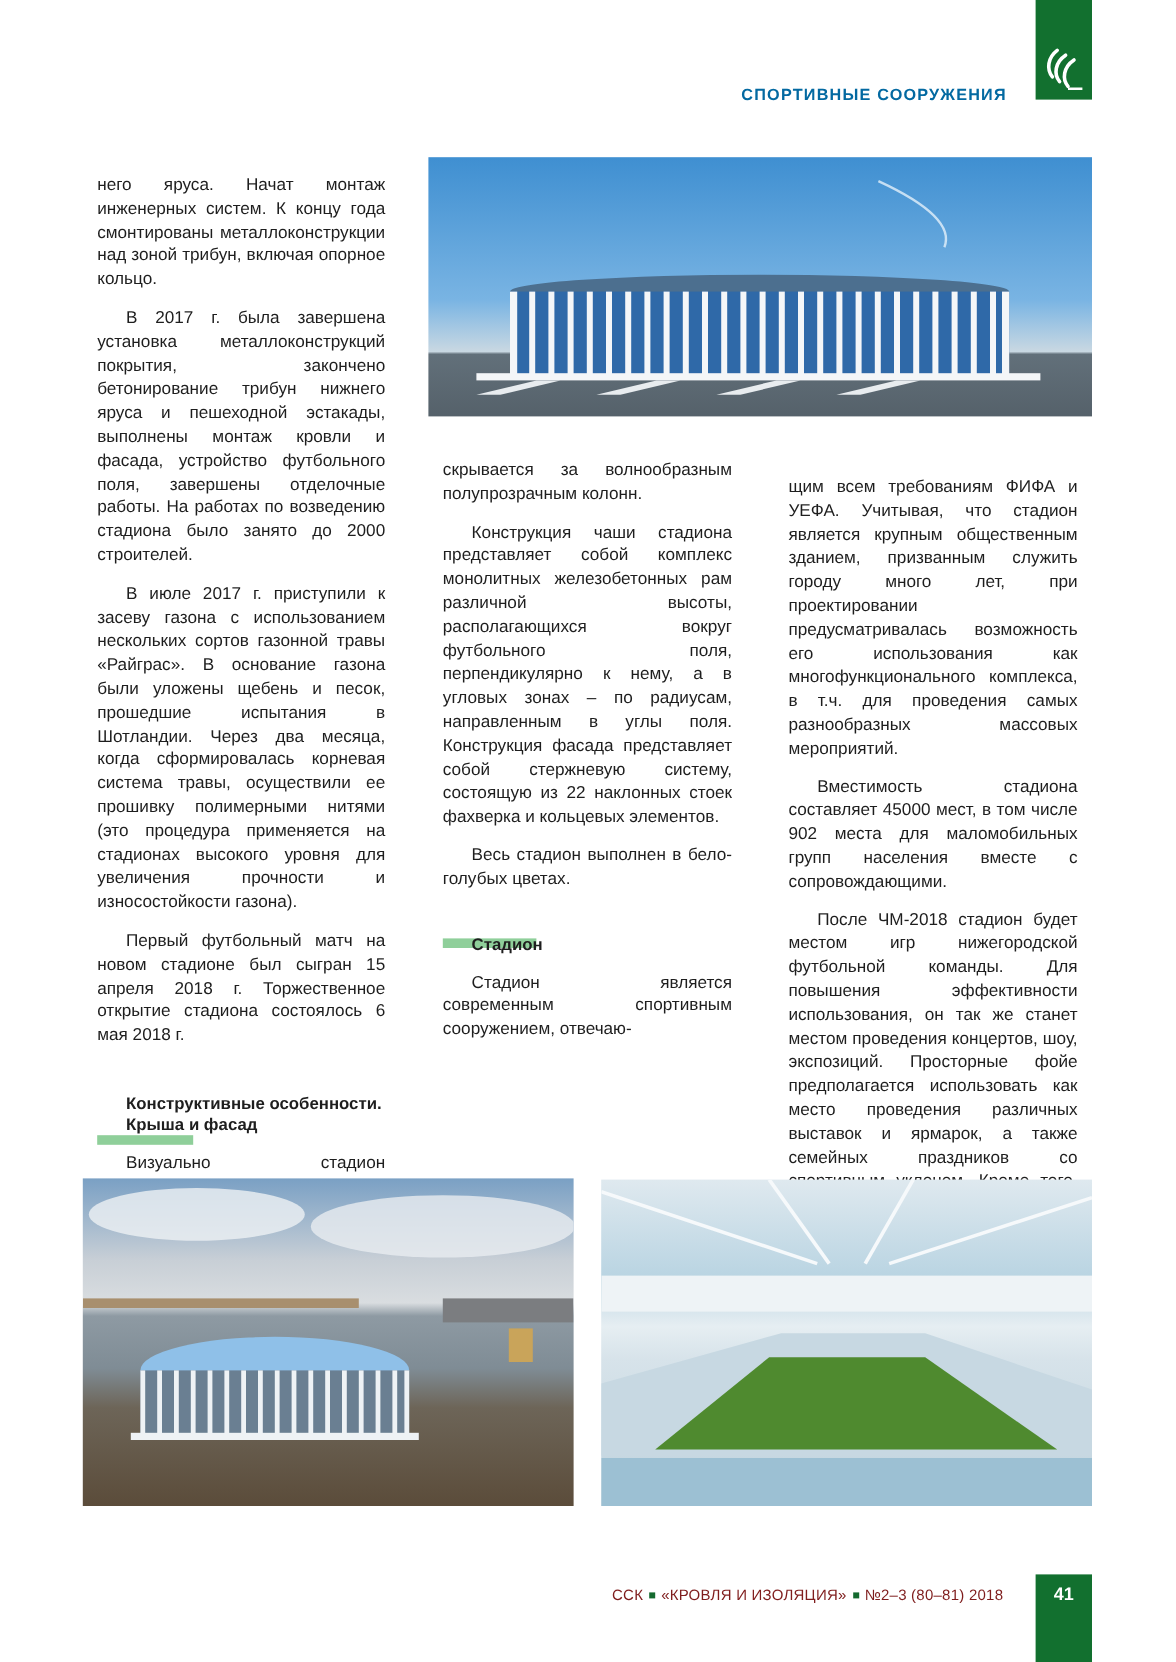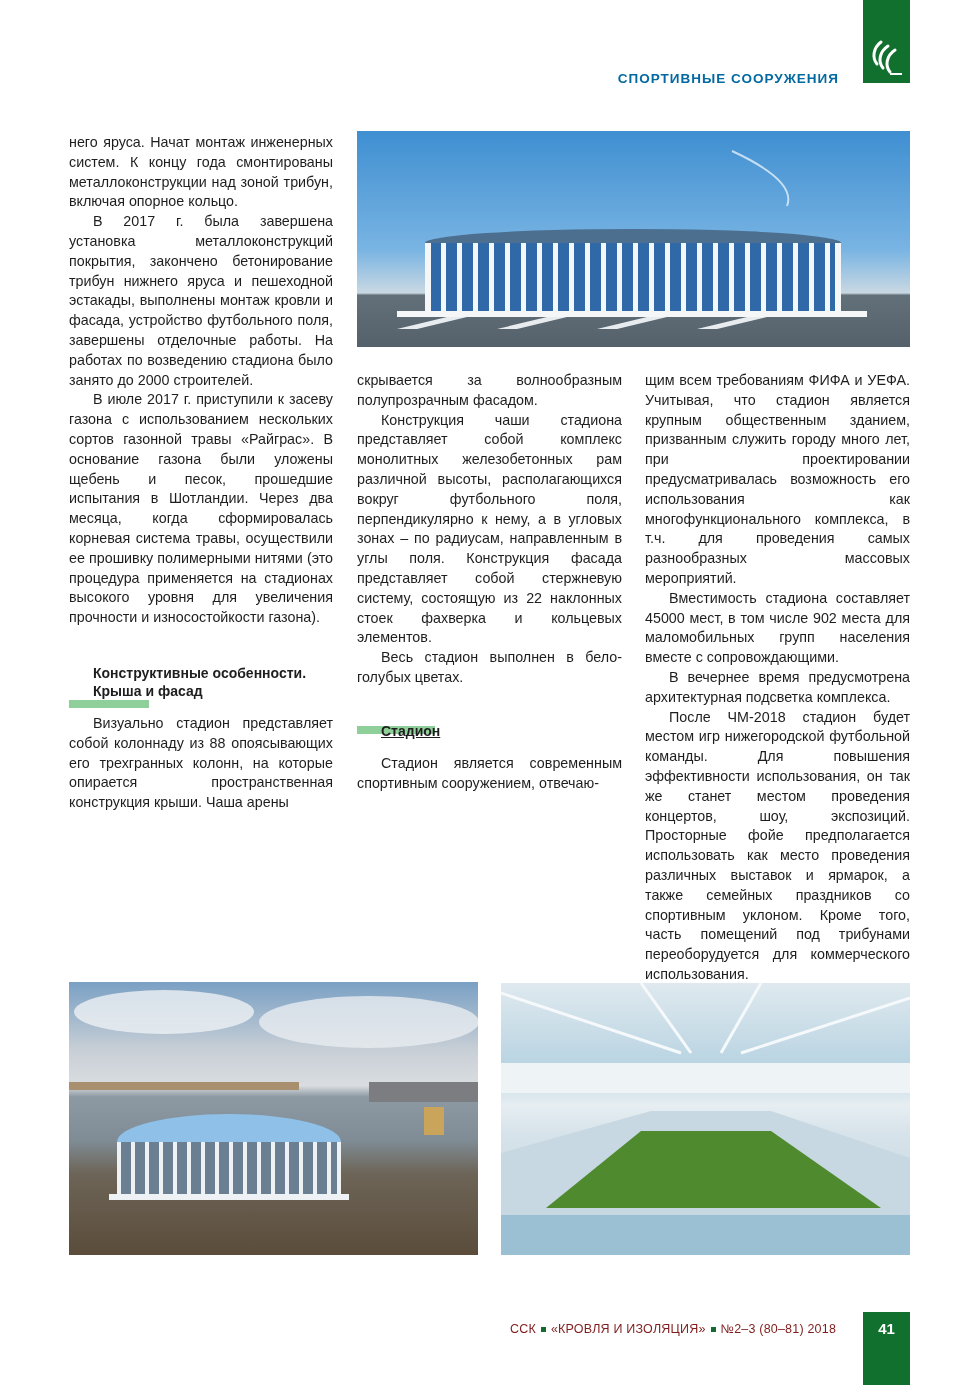--- a/index.html
+++ b/index.html
@@ -1,31 +1,31 @@
 <!DOCTYPE html>
 <html><head>
 <meta charset="utf-8">
 <style>
   html,body{margin:0;padding:0;background:#fff;}
   body{width:980px;height:1385px;position:relative;overflow:hidden;font-family:"Liberation Sans",sans-serif;color:#1e1e1e;}
   .tab-top{position:absolute;left:863px;top:0;width:47px;height:83px;background:#12702f;}
   .tab-top svg{position:absolute;left:6px;top:38px;}
   .section-title{position:absolute;right:141px;top:71px;font-size:13.5px;font-weight:bold;color:#0369a1;letter-spacing:1px;white-space:nowrap;}
   .col{position:absolute;font-size:14.3px;line-height:19.8px;text-align:justify;}
-  .col p{margin:0;text-indent:24px;}
+  .col p{margin:12px;text-indent:24px;}
   .col p.cont{text-indent:0;}
   #col1{left:69px;top:133px;width:264px;}
   #col2{left:357px;top:371px;width:265px;}
-  #col3{left:645px;top:371px;width:265px;}
+  #col3{left:645px;top:385px;width:265px;}
   .heading{position:relative;font-weight:bold;font-size:14px;line-height:18px;text-indent:0 !important;text-align:left;}
   .heading .bar{position:absolute;height:8px;background:#8fcf9a;z-index:0;}
   .heading span.t{position:relative;z-index:1;}
   .h1{margin-top:36px !important;margin-bottom:14px !important;padding-left:24px;}
   .h1 .bar{left:0;top:36px;width:80px;}
-  .h2{margin-top:34px !important;margin-bottom:14px !important;padding-left:24px;text-decoration:underline;}
+  .h2{margin-top:34px !important;margin-bottom:14px !important;padding-left:24px;}
   .h2 .bar{left:0;top:4px;width:78px;}
   .photo{position:absolute;overflow:hidden;}
   #photo-top{left:357px;top:131px;width:553px;height:216px;background:linear-gradient(#3f8fd1 0%,#79b4e3 55%,#c9d8e2 75%,#62707a 76%,#55616a 100%);}
   #photo-aerial{left:69px;top:982px;width:409px;height:273px;background:linear-gradient(#7aa0c4 0%,#c8cfd6 25%,#d9dde0 38%,#8e9aa3 42%,#7f8c95 58%,#6d6558 70%,#5b4c3a 100%);}
   #photo-inside{left:501px;top:983px;width:409px;height:272px;background:linear-gradient(#dfe9ef 0%,#b9d4e2 30%,#e6eef2 45%,#d7e3ea 55%,#bed2dd 100%);}
   .footer{position:absolute;left:510px;top:1322px;font-size:12.5px;color:#7f1d1d;white-space:nowrap;letter-spacing:0.2px;}
   .footer .sq{display:inline-block;width:5px;height:5px;background:#146a2f;margin:0 5px;vertical-align:middle;}
   .tab-bottom{position:absolute;left:863px;top:1312px;width:47px;height:73px;background:#12702f;}
   .page-num{position:absolute;left:0;top:8px;width:47px;text-align:center;color:#fff;font-weight:bold;font-size:15px;}
 </style>
@@ -85,42 +85,42 @@
       <polygon points="240,198 290,186 310,186 260,198"></polygon>
       <polygon points="340,198 390,186 410,186 360,198"></polygon>
     </g>
   </svg>
 </div>
 
 <div class="col" id="col1">
   <p class="cont">него яруса. Начат монтаж инженерных систем. К концу года смонтированы металлоконструкции над зоной трибун, включая опорное кольцо.</p>
   <p>В 2017 г. была завершена установка металлоконструкций покрытия, закончено бетонирование трибун нижнего яруса и пешеходной эстакады, выполнены монтаж кровли и фасада, устройство футбольного поля, завершены отделочные работы. На работах по возведению стадиона было занято до 2000 строителей.</p>
   <p>В июле 2017 г. приступили к засеву газона с использованием нескольких сортов газонной травы «Райграс». В основание газона были уложены щебень и песок, прошедшие испытания в Шотландии. Через два месяца, когда сформировалась корневая система травы, осуществили ее прошивку полимерными нитями (это процедура применяется на стадионах высокого уровня для увеличения прочности и износостойкости газона).</p>
+  <p>Первый футбольный матч на новом стадионе был сыгран 15 апреля 2018 г. Торжественное открытие стадиона состоялось 6 мая 2018 г.</p>
   <p class="heading h1">
     <span class="bar"></span>
     <span class="t">Конструктивные особенности. Крыша и фасад</span>
   </p>
   <p>Визуально стадион представляет собой колоннаду из 88 опоясывающих его трехгранных колонн, на которые опирается пространственная конструкция крыши. Чаша арены</p>
 </div>
 
 <div class="col" id="col2">
-  <p class="cont">скрывается за волнообразным полупрозрачным фасадом.</p>
+  <p class="cont">скрывается за волнообразным полупрозрачным колонн.</p>
   <p>Конструкция чаши стадиона представляет собой комплекс монолитных железобетонных рам различной высоты, располагающихся вокруг футбольного поля, перпендикулярно к нему, а в угловых зонах – по радиусам, направленным в углы поля. Конструкция фасада представляет собой стержневую систему, состоящую из 22 наклонных стоек фахверка и кольцевых элементов.</p>
   <p>Весь стадион выполнен в бело-голубых цветах.</p>
   <p class="heading h2">
     <span class="bar"></span>
     <span class="t">Стадион</span>
   </p>
   <p>Стадион является современным спортивным сооружением, отвечаю-</p>
 </div>
 
 <div class="col" id="col3">
   <p class="cont">щим всем требованиям ФИФА и УЕФА. Учитывая, что стадион является крупным общественным зданием, призванным служить городу много лет, при проектировании предусматривалась возможность его использования как многофункционального комплекса, в т.ч. для проведения самых разнообразных массовых мероприятий.</p>
   <p>Вместимость стадиона составляет 45000 мест, в том числе 902 места для маломобильных групп населения вместе с сопровождающими.</p>
-  <p>В вечернее время предусмотрена архитектурная подсветка комплекса.</p>
   <p>После ЧМ-2018 стадион будет местом игр нижегородской футбольной команды. Для повышения эффективности использования, он так же станет местом проведения концертов, шоу, экспозиций. Просторные фойе предполагается использовать как место проведения различных выставок и ярмарок, а также семейных праздников со спортивным уклоном. Кроме того, часть помещений под трибунами переоборудуется для коммерческого использования.</p>
 </div>
 
 <div class="photo" id="photo-aerial">
   <svg width="409" height="273" viewBox="0 0 409 273">
     <ellipse cx="95" cy="30" rx="90" ry="22" fill="#eef1f4" opacity="0.8"></ellipse>
     <ellipse cx="300" cy="40" rx="110" ry="26" fill="#e8ecf0" opacity="0.8"></ellipse>
     <rect x="0" y="100" width="230" height="8" fill="#a88f6e"></rect>
     <rect x="300" y="100" width="109" height="20" fill="#7b7d80"></rect>
     <ellipse cx="160" cy="160" rx="112" ry="28" fill="#8fc0e8"></ellipse>

